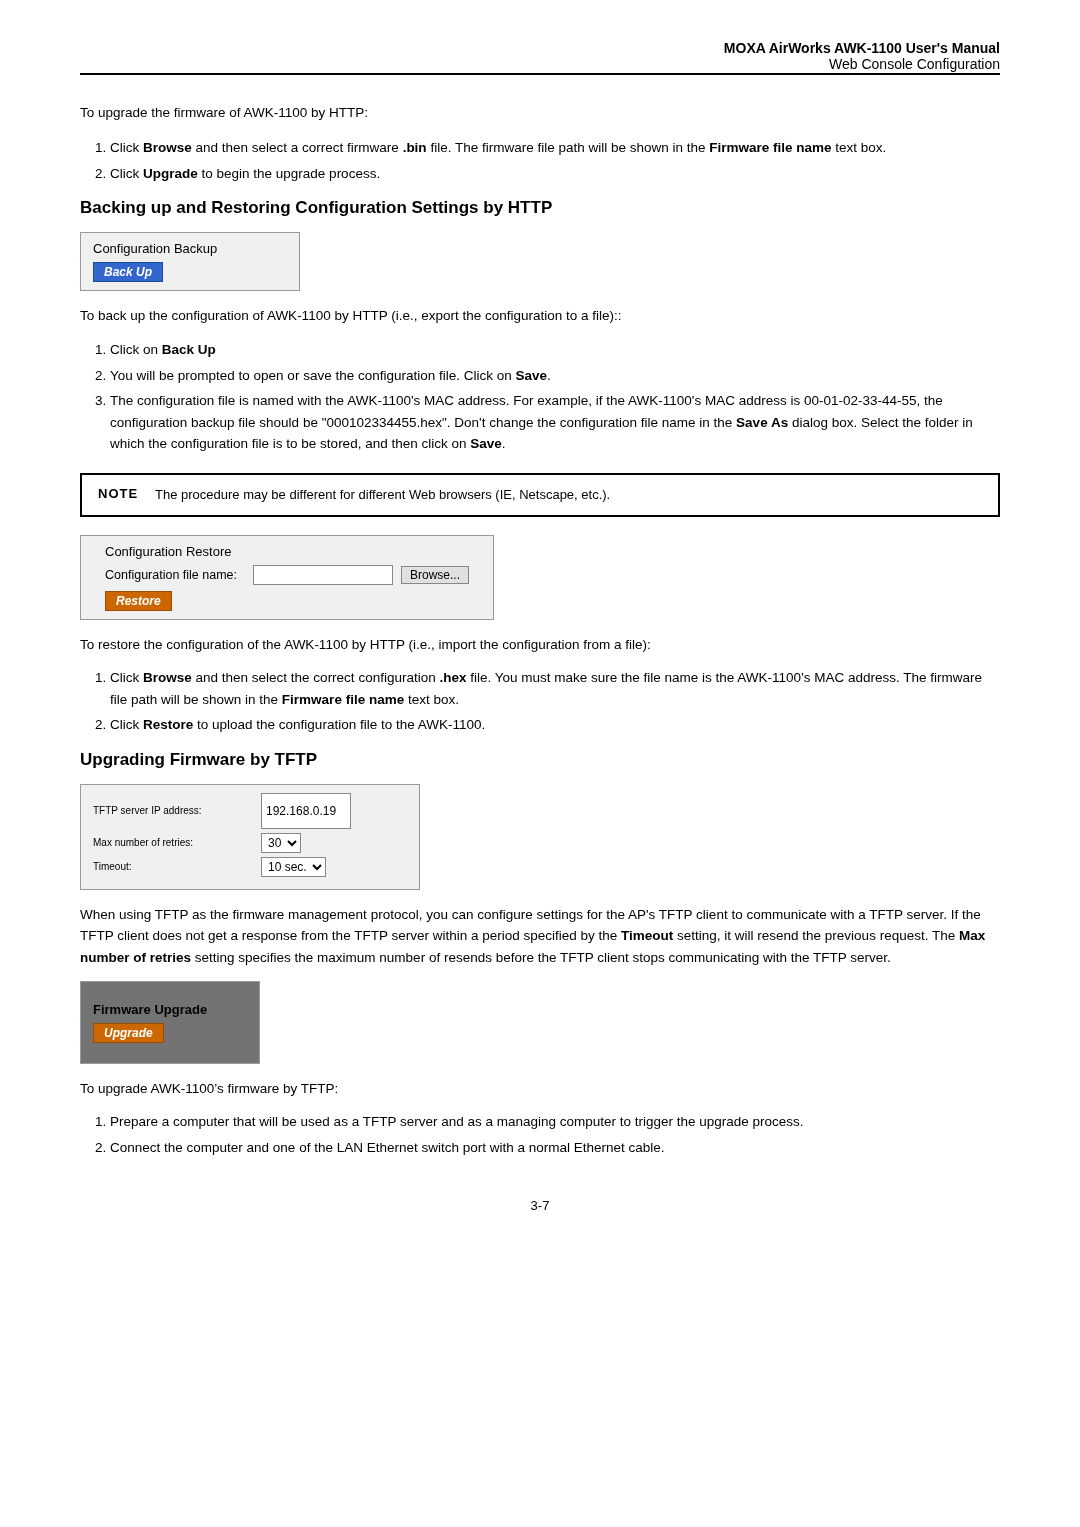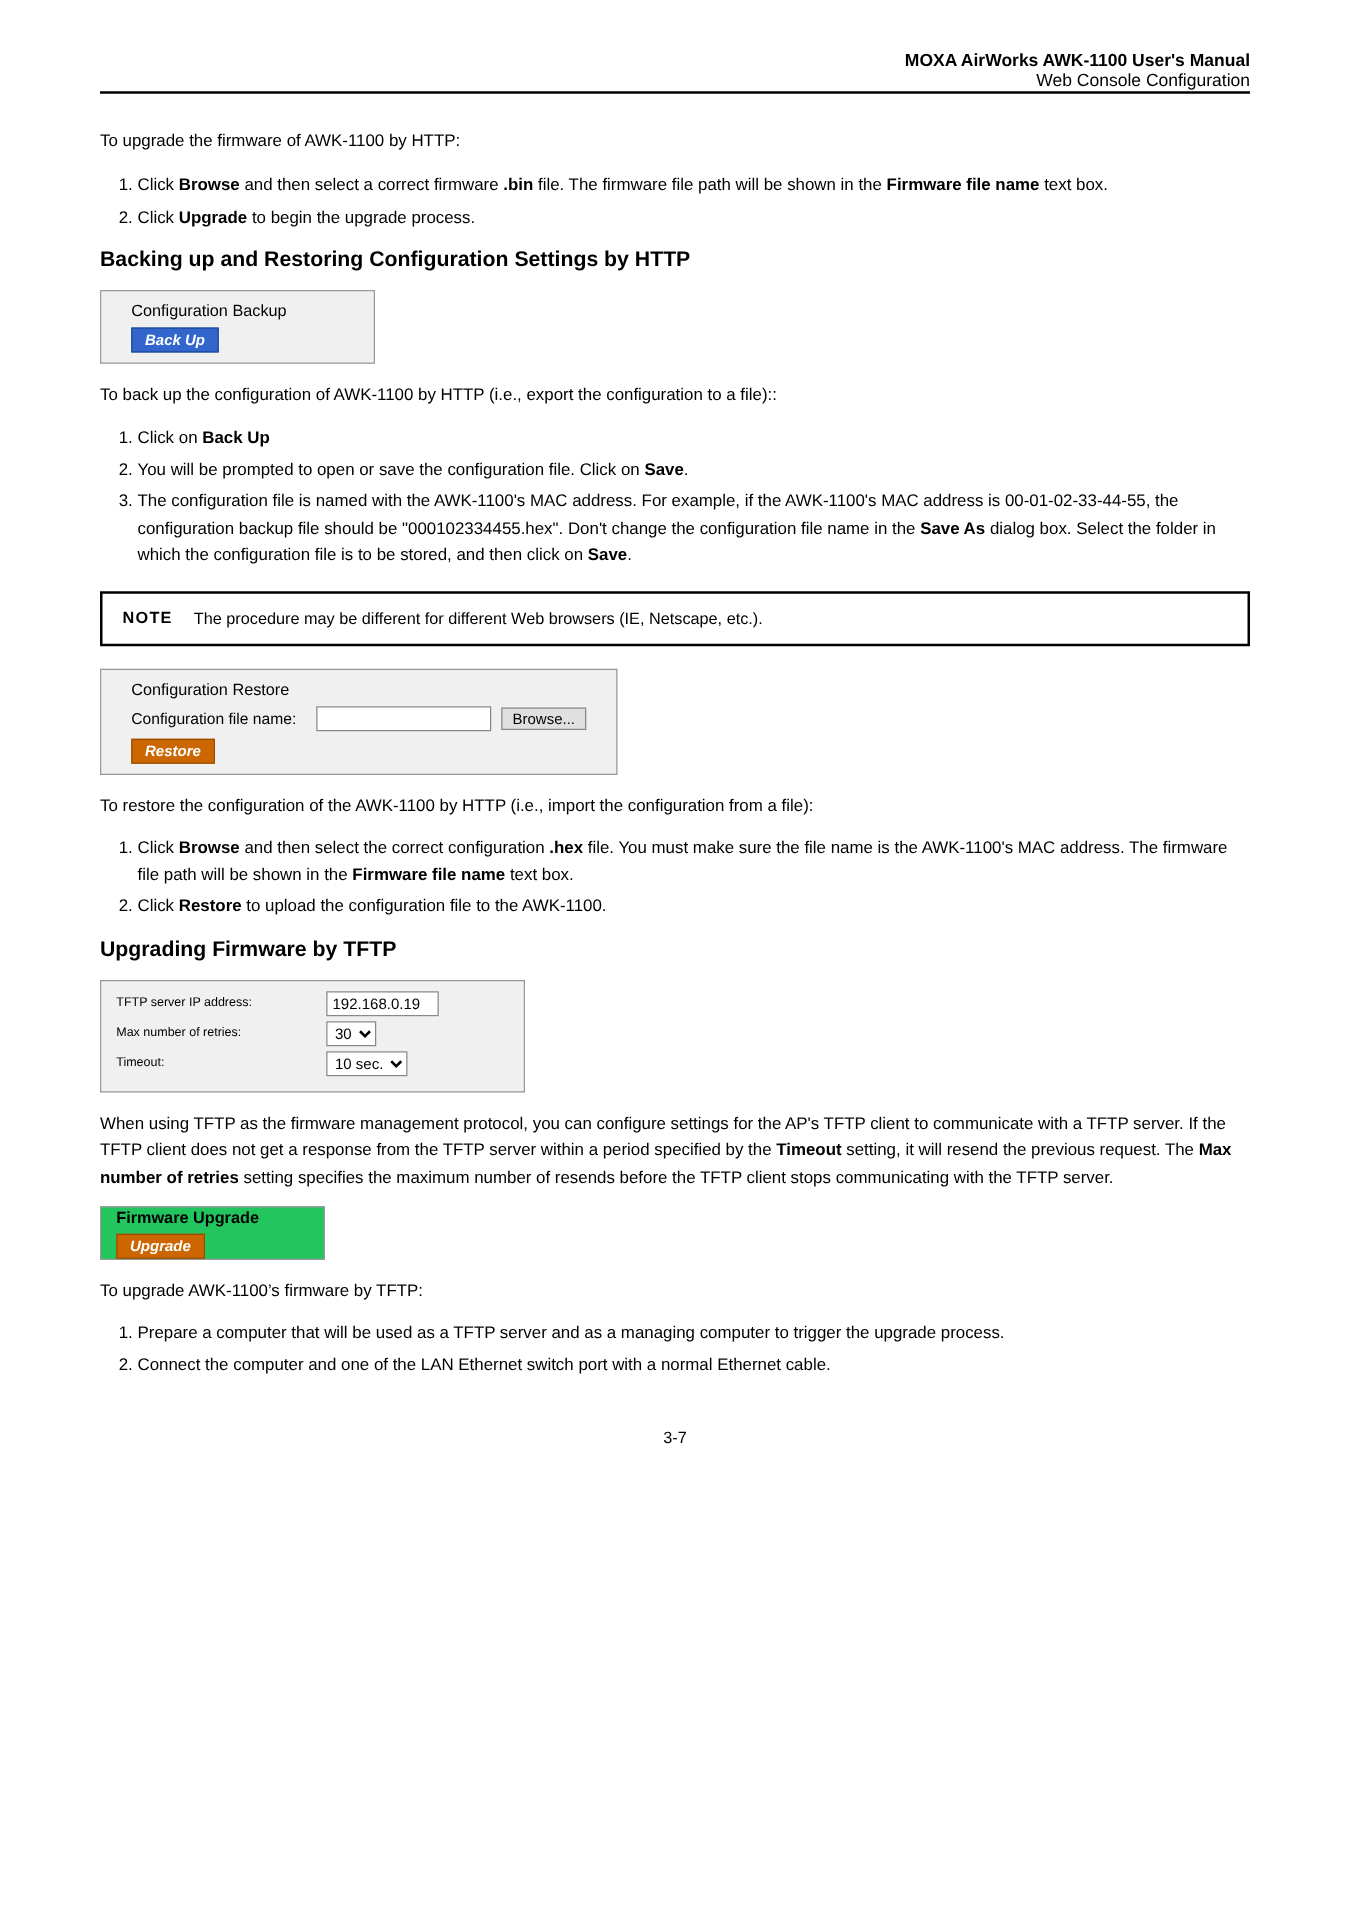--- a/index.html
+++ b/index.html
@@ -48,21 +48,21 @@
       margin-bottom: 4px;
     }
     .section-heading {
       font-size: 17px;
       font-weight: bold;
       margin-bottom: 14px;
       margin-top: 10px;
     }
     .ui-box {
       border: 1px solid #999;
-      padding: 8px 24px;
+      padding: 8px 12px;
       margin-bottom: 14px;
       display: inline-block;
       min-width: 220px;
       background: #f0f0f0;
     }
     .ui-box-title {
       font-size: 13px;
       font-weight: normal;
       margin-bottom: 6px;
       color: #000;
@@ -147,43 +147,43 @@
       margin-bottom: 4px;
       gap: 8px;
     }
     .tftp-label {
       font-size: 10px;
       min-width: 160px;
     }
     .tftp-input {
       border: 1px solid #888;
       background: #fff;
-      height: 20px;
+      height: 36px;
       width: 90px;
       font-size: 12px;
       padding: 1px 4px;
     }
     .tftp-select {
       border: 1px solid #888;
       background: #fff;
       height: 20px;
       font-size: 12px;
       padding: 1px 2px;
     }
     .body-text {
       line-height: 1.6;
       margin-bottom: 12px;
     }
     .firmware-upgrade-box {
       border: 1px solid #999;
-      padding: 0 12px;
+      padding: 20px 12px;
       margin-bottom: 14px;
       display: inline-block;
       min-width: 180px;
-      background: #22c55e;
+      background: #737373;
     }
     .firmware-box-title {
       font-size: 13px;
       font-weight: bold;
       margin-bottom: 6px;
     }
     .page-number {
       text-align: center;
       margin-top: 40px;
       font-size: 13px;

